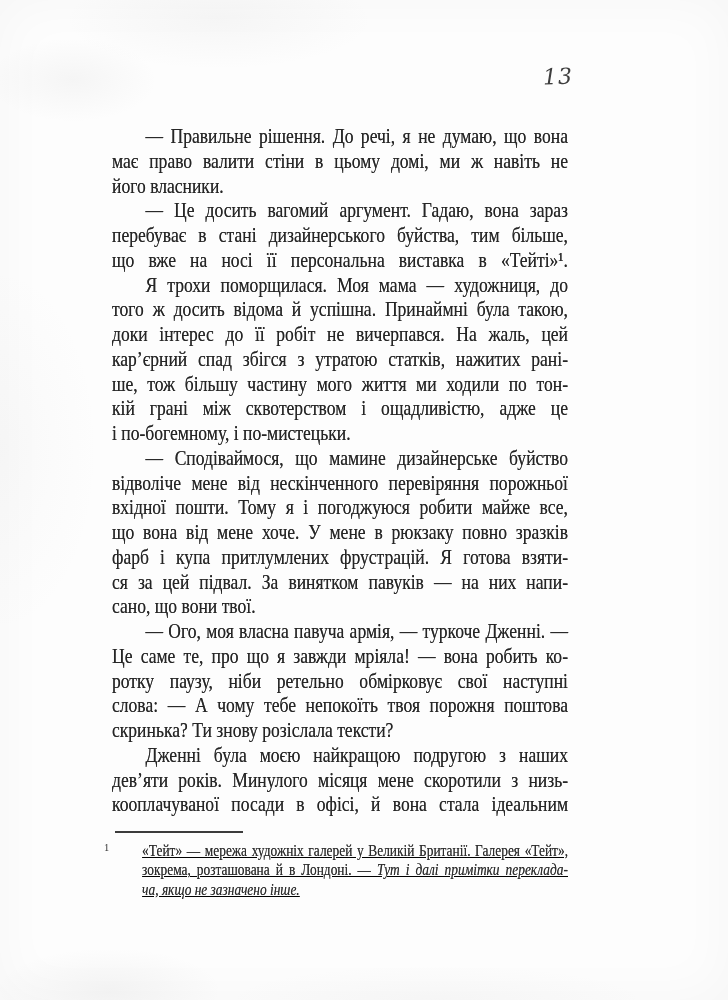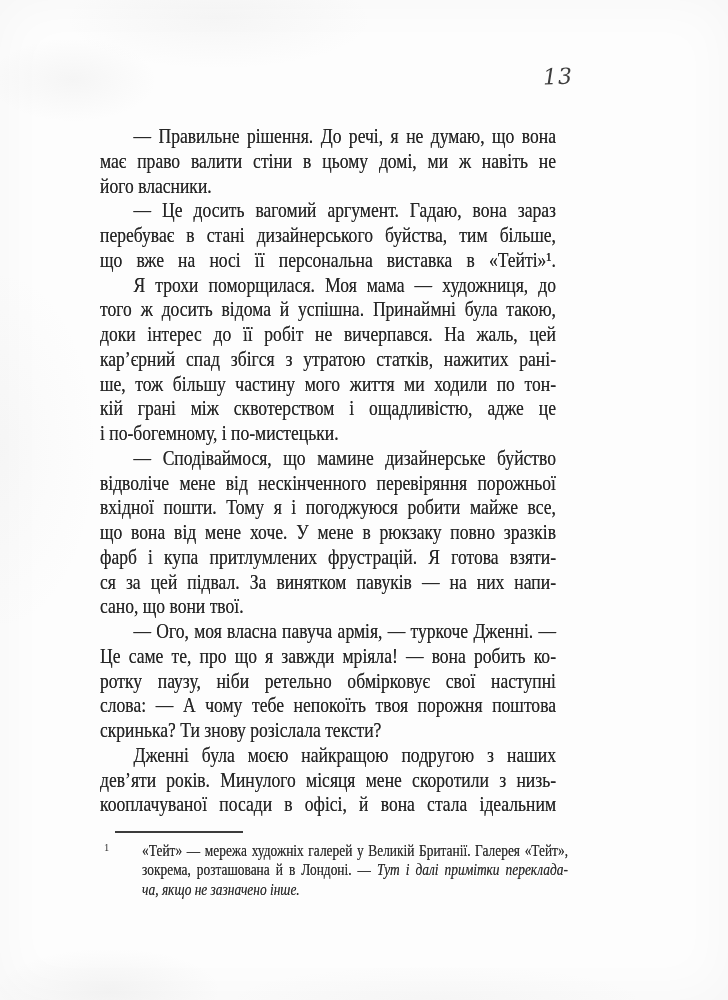--- a/index.html
+++ b/index.html
@@ -27,21 +27,21 @@
     font-family: "DejaVu Serif", serif;
     font-style: italic;
     font-size: 22px;
     color: #3e3e3e;
     transform: rotate(-2deg);
     letter-spacing: 1px;
   }
 
   .body-wrap {
     position: absolute;
-    left: 100px;
+    left: 112px;
     top: 124px;
     width: 456px;
   }
 
   .scale-inner {
     width: 545px;
     transform: scaleX(0.8367);
     transform-origin: 0 0;
   }
 
@@ -72,20 +72,21 @@
     top: 842px;
     font-size: 10.5px;
     color: #333333;
   }
 
   .fn-wrap {
     position: absolute;
     left: 112px;
     top: 841px;
     width: 456px;
+    text-decoration: underline;
   }
 
   .fln {
     height: 19.4px;
     line-height: 19.4px;
     font-size: 16px;
     color: #2e2e2e;
     padding-left: 36px;
     text-align: justify;
     text-align-last: justify;

